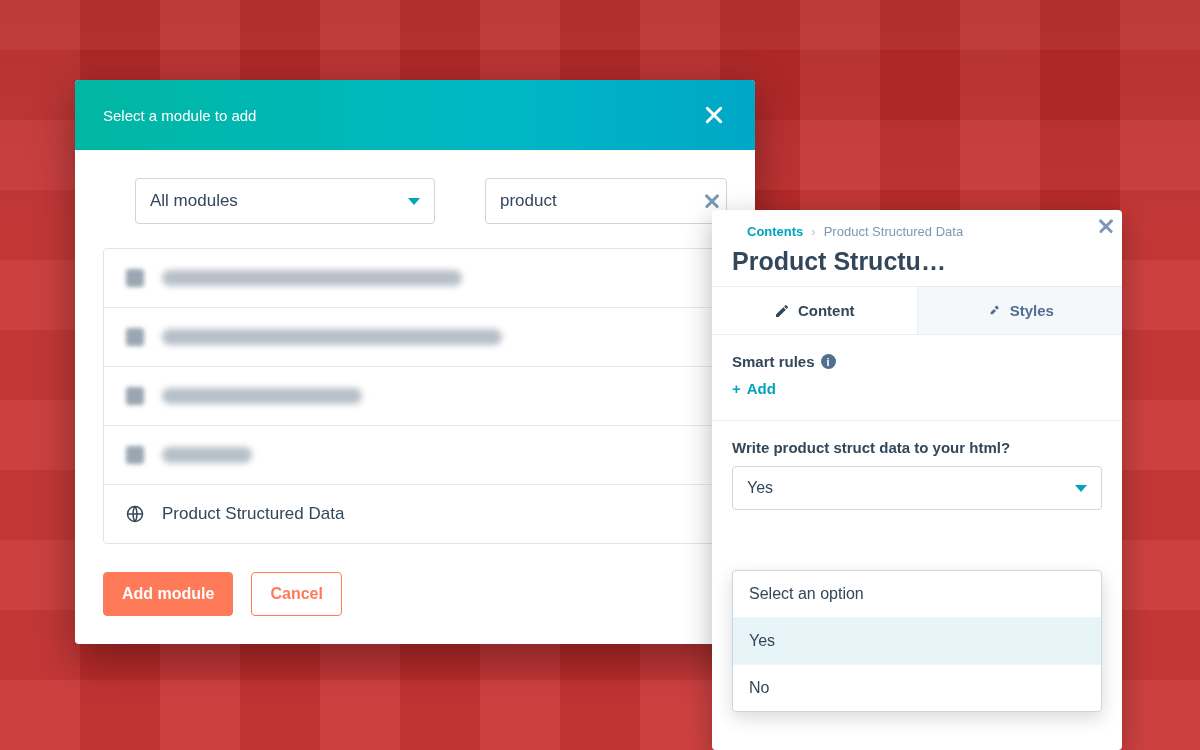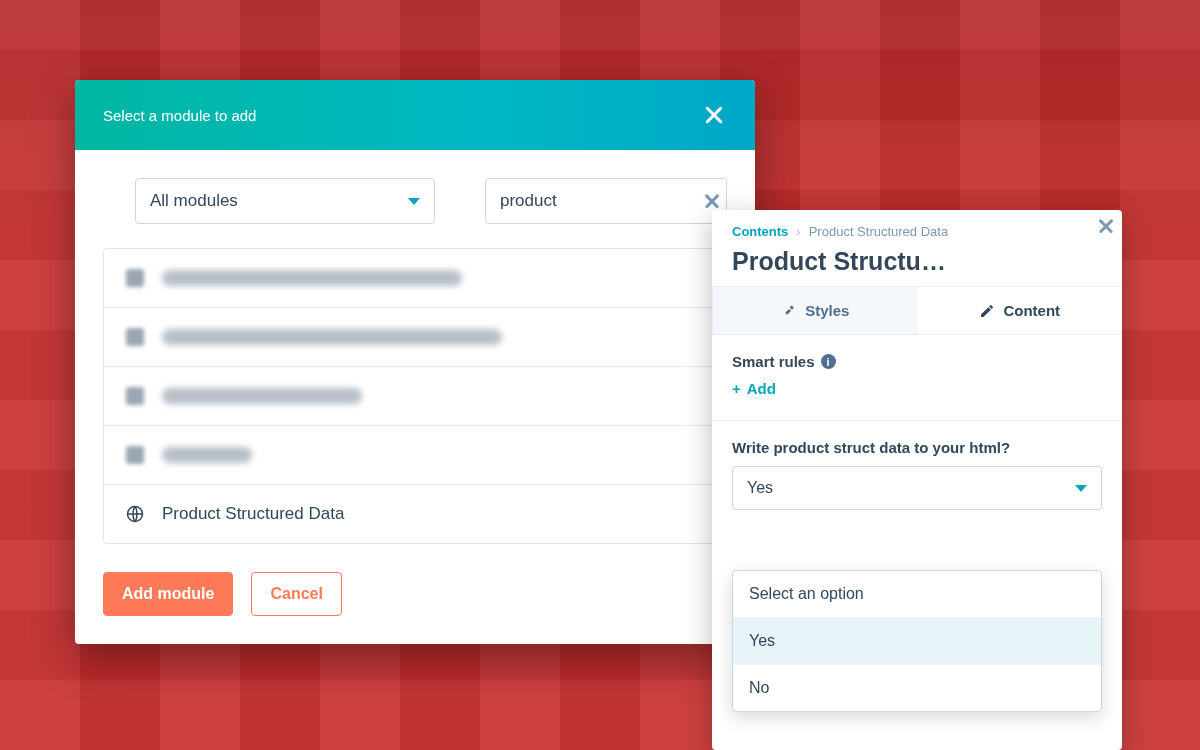--- a/index.html
+++ b/index.html
@@ -92,21 +92,21 @@
   .btn-secondary { background: #fff; color: #ff7a59; border: 1px solid #ff7a59; }
 
   
   .panel {
     position: absolute; left: 712px; top: 210px; width: 410px;
     background: #fff; border-radius: 4px;
     box-shadow: 0 8px 28px rgba(0,0,0,0.28);
     min-height: 540px;
   }
   .panel-top { padding: 14px 20px 10px; border-bottom: 1px solid #eaedf3; }
-  .crumbs { font-size: 13px; display: flex; align-items: center; gap: 8px; color:#7c98b6; }
+  .crumbs { font-size: 13px; display: flex; align-items: center; gap: 8px; color:#7c98b6;margin-left:15px; }
   .crumbs a { color: #00a4bd; text-decoration: none; font-weight: 600; cursor: pointer; }
   .crumbs .chev { color: #b0c0d4; }
   .panel-close {
     position: absolute; right: 16px; top: 16px; color: #7c98b6; cursor: pointer;
   }
   .panel-close .close-x { width: 18px; height: 18px; }
   .panel-close .close-x::before, .panel-close .close-x::after { width: 18px; height: 2.5px; }
   .panel-title { font-size: 25px; font-weight: 800; color: #33475b; margin-top: 8px; }
 
   .tabs { display: flex; }
@@ -227,32 +227,32 @@
       <span class="chev">›</span>
       <span>Product Structured Data</span>
     </div>
     <div class="panel-close">
       <span class="close-x"></span>
     </div>
     <div class="panel-title">Product Structu…</div>
   </div>
 
   <div class="tabs">
+    <div class="tab">
+      <svg viewBox="0 0 24 24" fill="#33475b">
+        <path d="M3 17.25V21h3.75L17.81 9.94l-3.75-3.75L3 17.25zM20.71 7.04a1 1 0 0 0 0-1.41l-2.34-2.34a1 1 0 0 0-1.41 0l-1.83 1.83 3.75 3.75 1.83-1.83z"></path>
+      </svg>
+      <span>Content</span>
+    </div>
     <div class="tab inactive">
       <svg viewBox="0 0 24 24" fill="#506e91">
         <path d="M7 14l5-5 3 3-5 5H7v-3zm9.7-9.7l2 2c.4.4.4 1 0 1.4l-2.3 2.3-3.4-3.4 2.3-2.3c.4-.4 1-.4 1.4 0z"></path>
       </svg>
       <span>Styles</span>
     </div>
-    <div class="tab">
-      <svg viewBox="0 0 24 24" fill="#33475b">
-        <path d="M3 17.25V21h3.75L17.81 9.94l-3.75-3.75L3 17.25zM20.71 7.04a1 1 0 0 0 0-1.41l-2.34-2.34a1 1 0 0 0-1.41 0l-1.83 1.83 3.75 3.75 1.83-1.83z"></path>
-      </svg>
-      <span>Content</span>
-    </div>
   </div>
 
   <div class="panel-section">
     <div class="sec-title">
       <span>Smart rules</span>
       <span class="info-dot">i</span>
     </div>
     <div class="add-link">
       <span class="plus">+</span>
       <span>Add</span>

